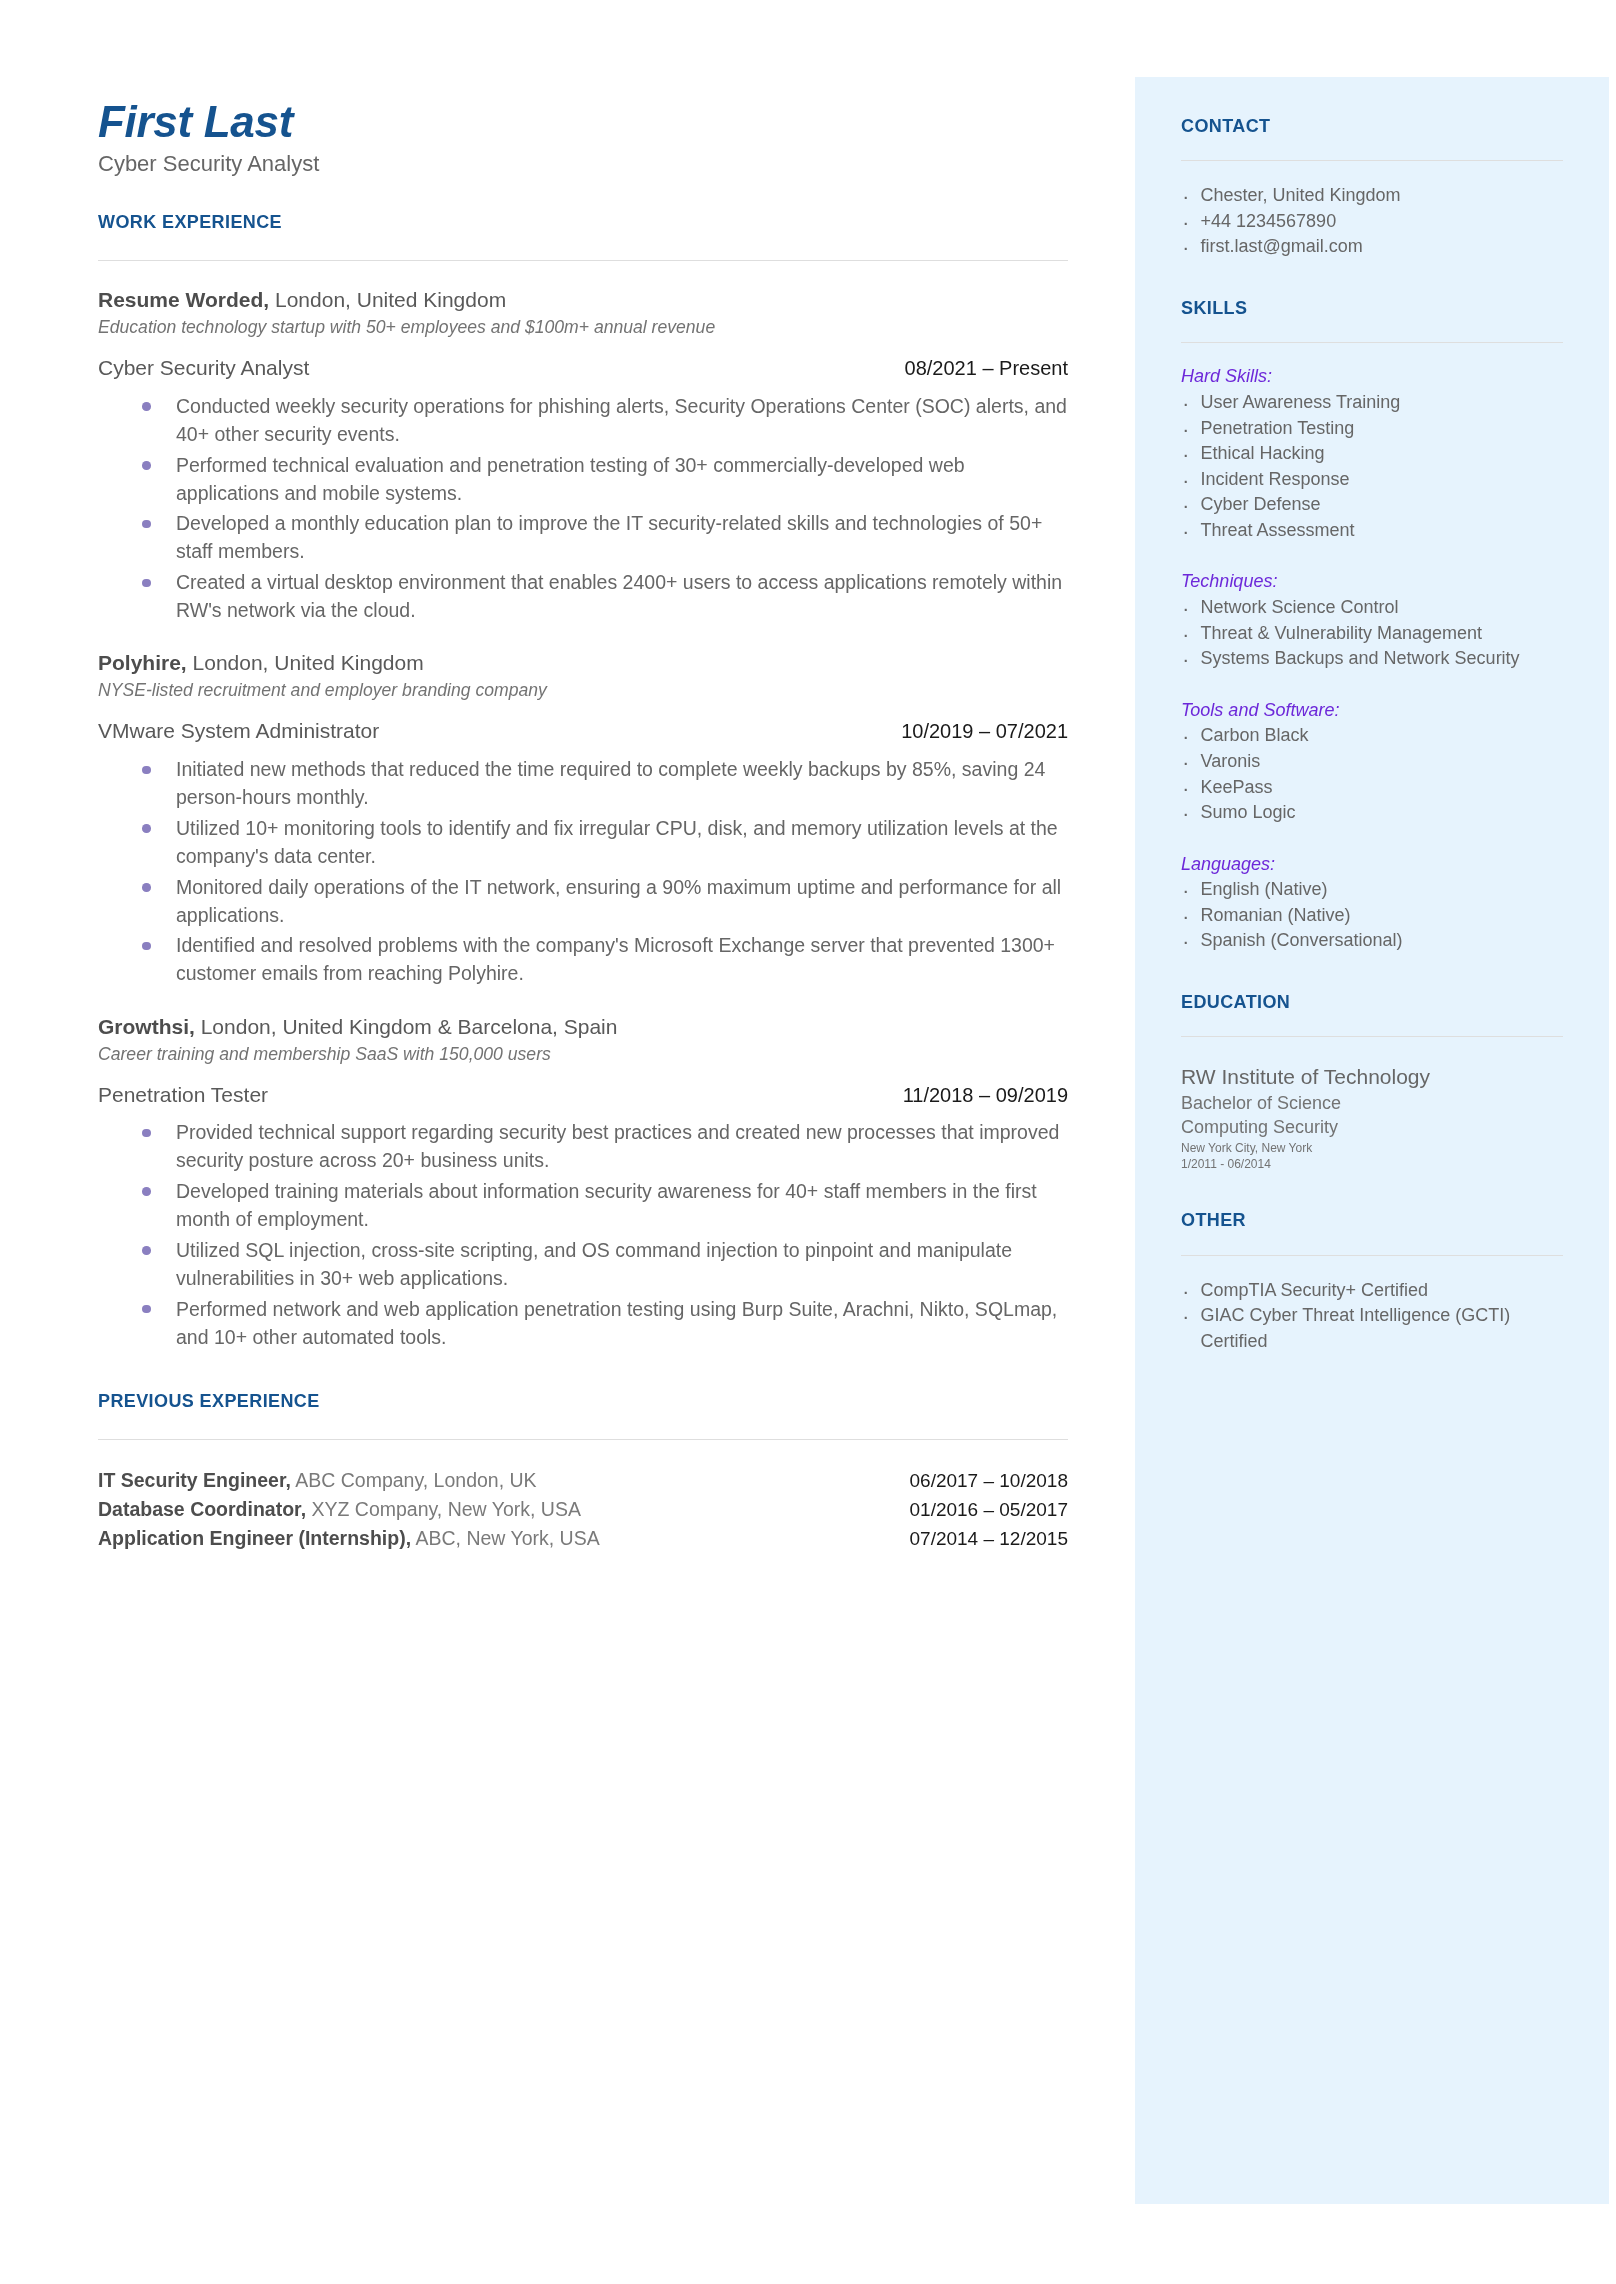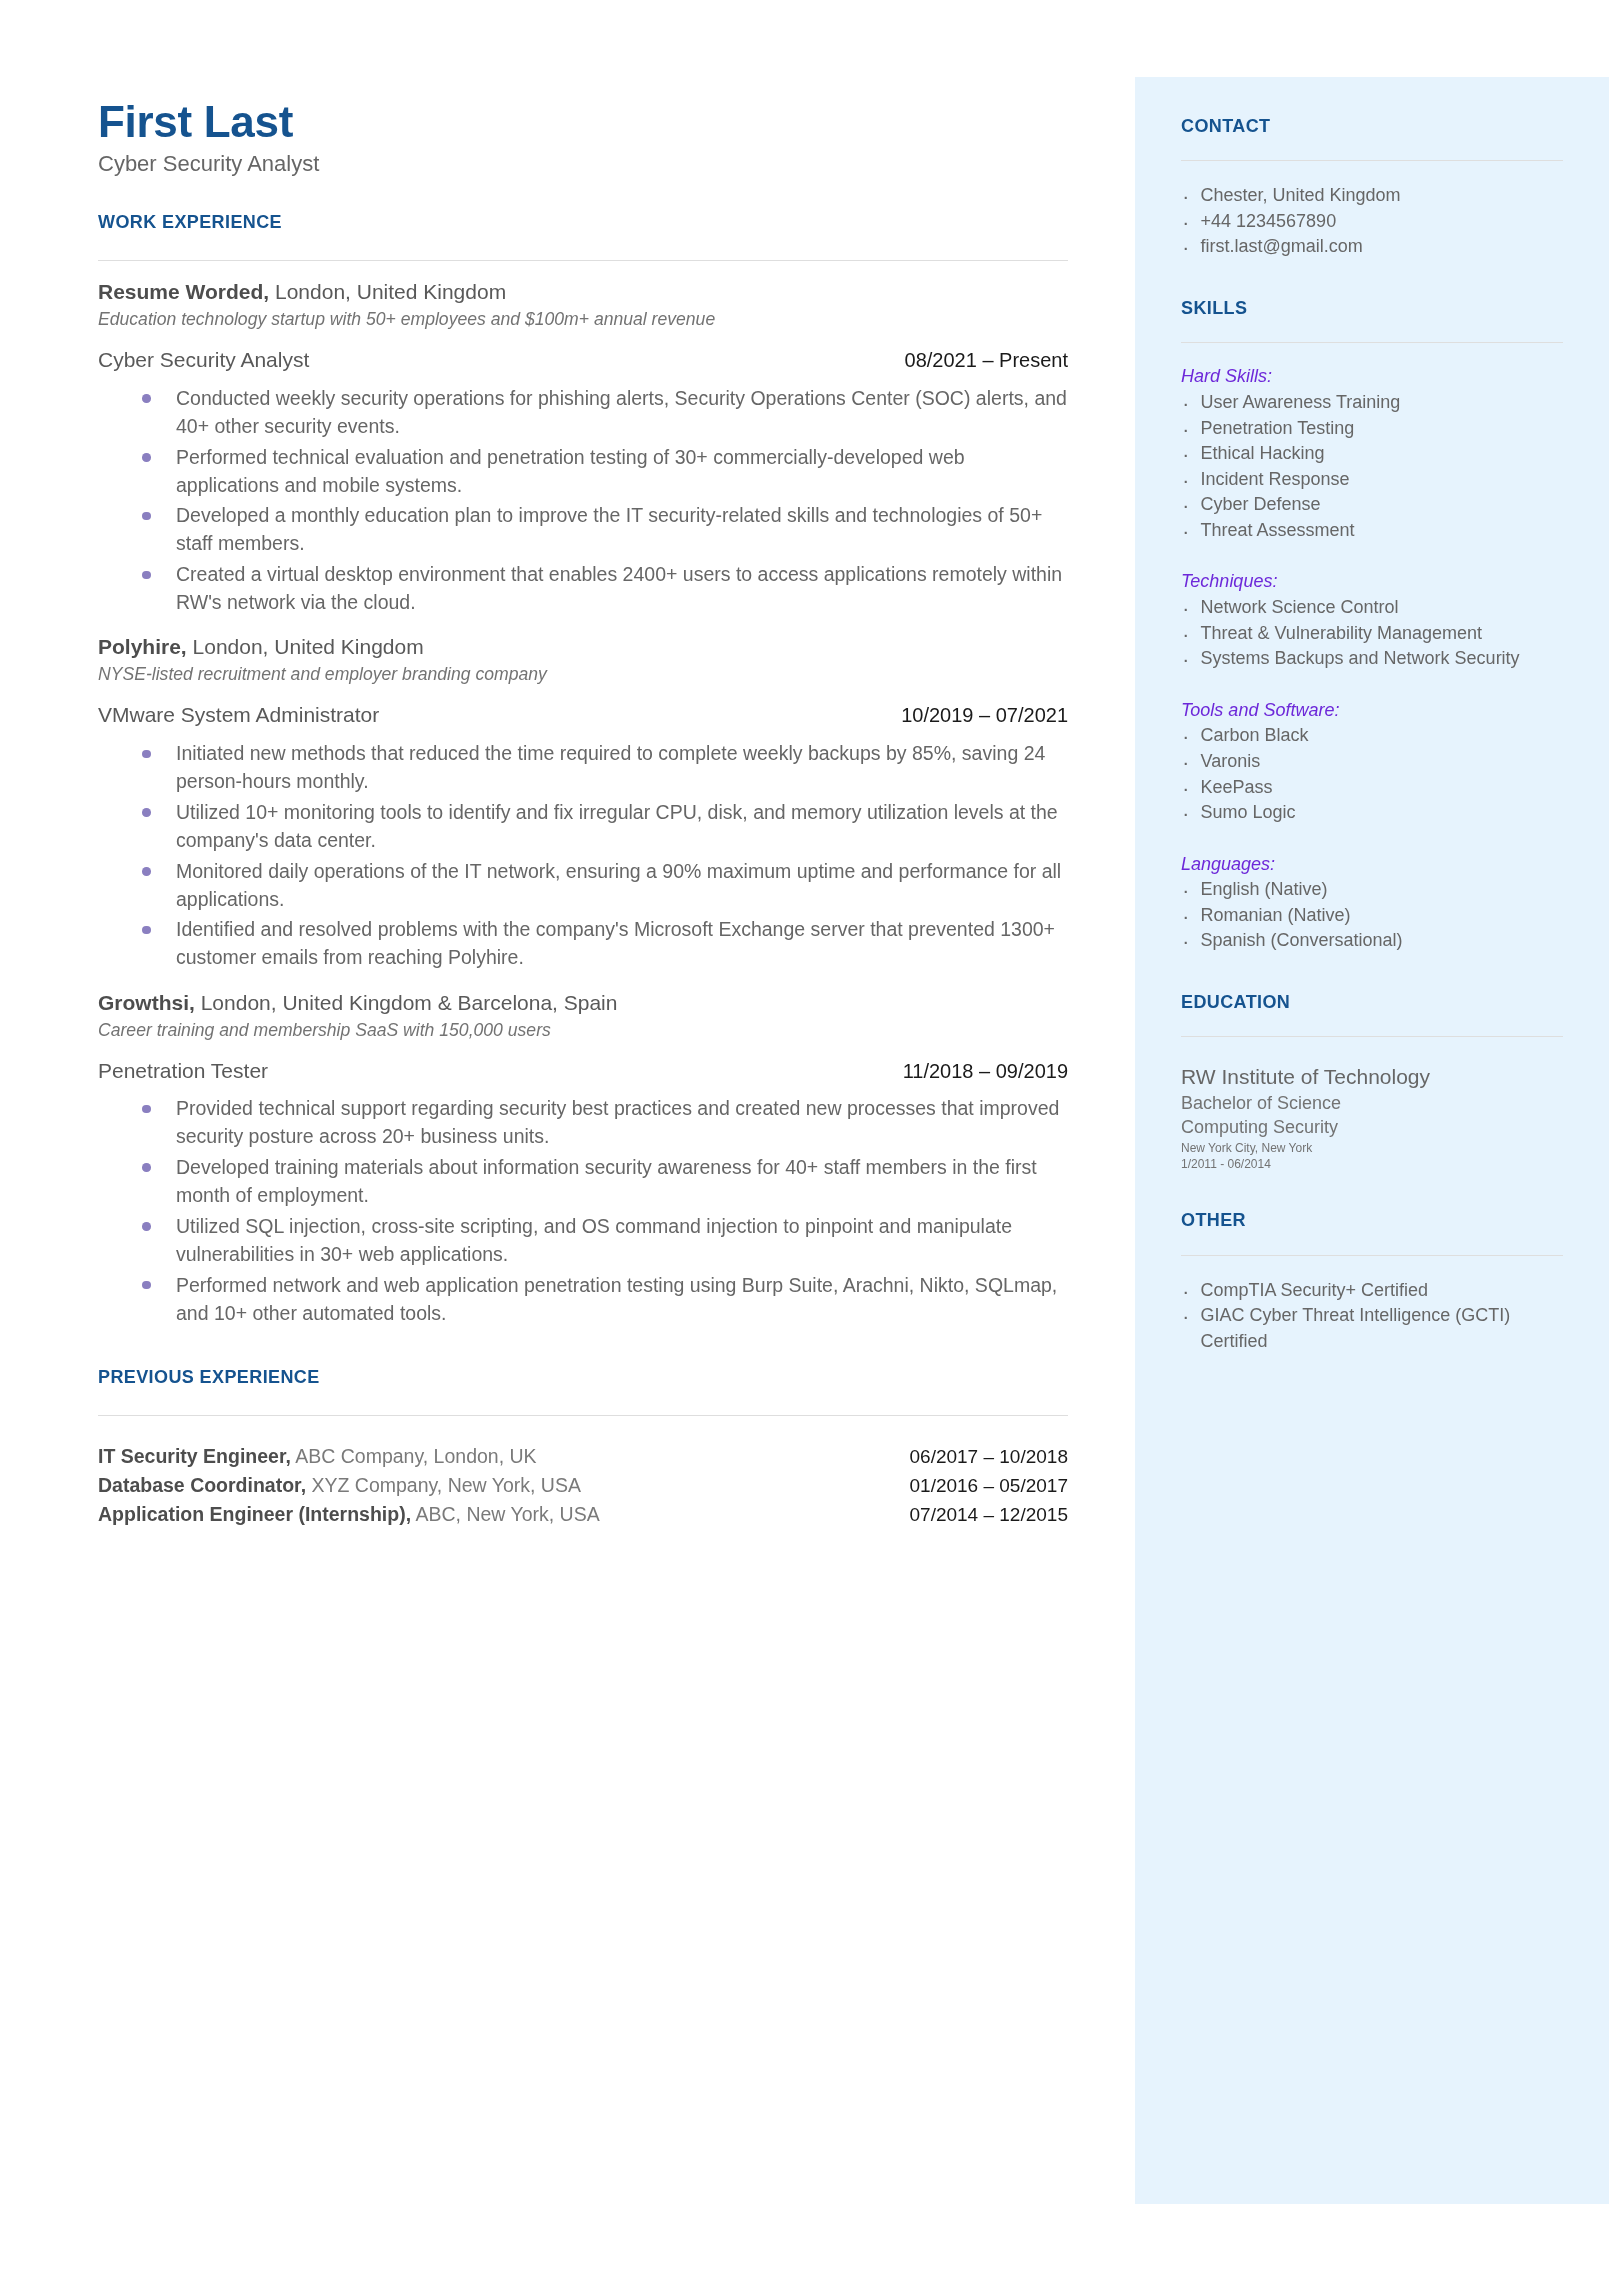--- a/index.html
+++ b/index.html
@@ -37,20 +37,21 @@
   }
 
   
   .name {
     font-size: 44px;
     font-weight: bold;
     color: #15538f;
     letter-spacing: -0.3px;
     line-height: 1.08;
     margin: 0 0 5.2px 0;
+    font-style: italic;
   }
   .headline {
     font-size: 22px;
     color: #666666;
     font-weight: normal;
     margin: 0 0 35px 0;
     line-height: 1.2;
   }
 
   .section-title {
@@ -64,21 +65,21 @@
     border: 0;
     border-top: 1.3px solid #dedede;
     margin: 27px 0 0 0;
     width: 100%;
   }
   .rule.sidebar-rule {
     margin: 23.4px 0 0 0;
   }
 
   .job {
-    margin-top: 18px;
+    margin-top: 26px;
   }
   .job-company {
     font-size: 21px;
     line-height: 1.25;
     margin: 0;
     color: #595959;
   }
   .job-company .company-name {
     font-weight: bold;
     color: #4d4d4d;

